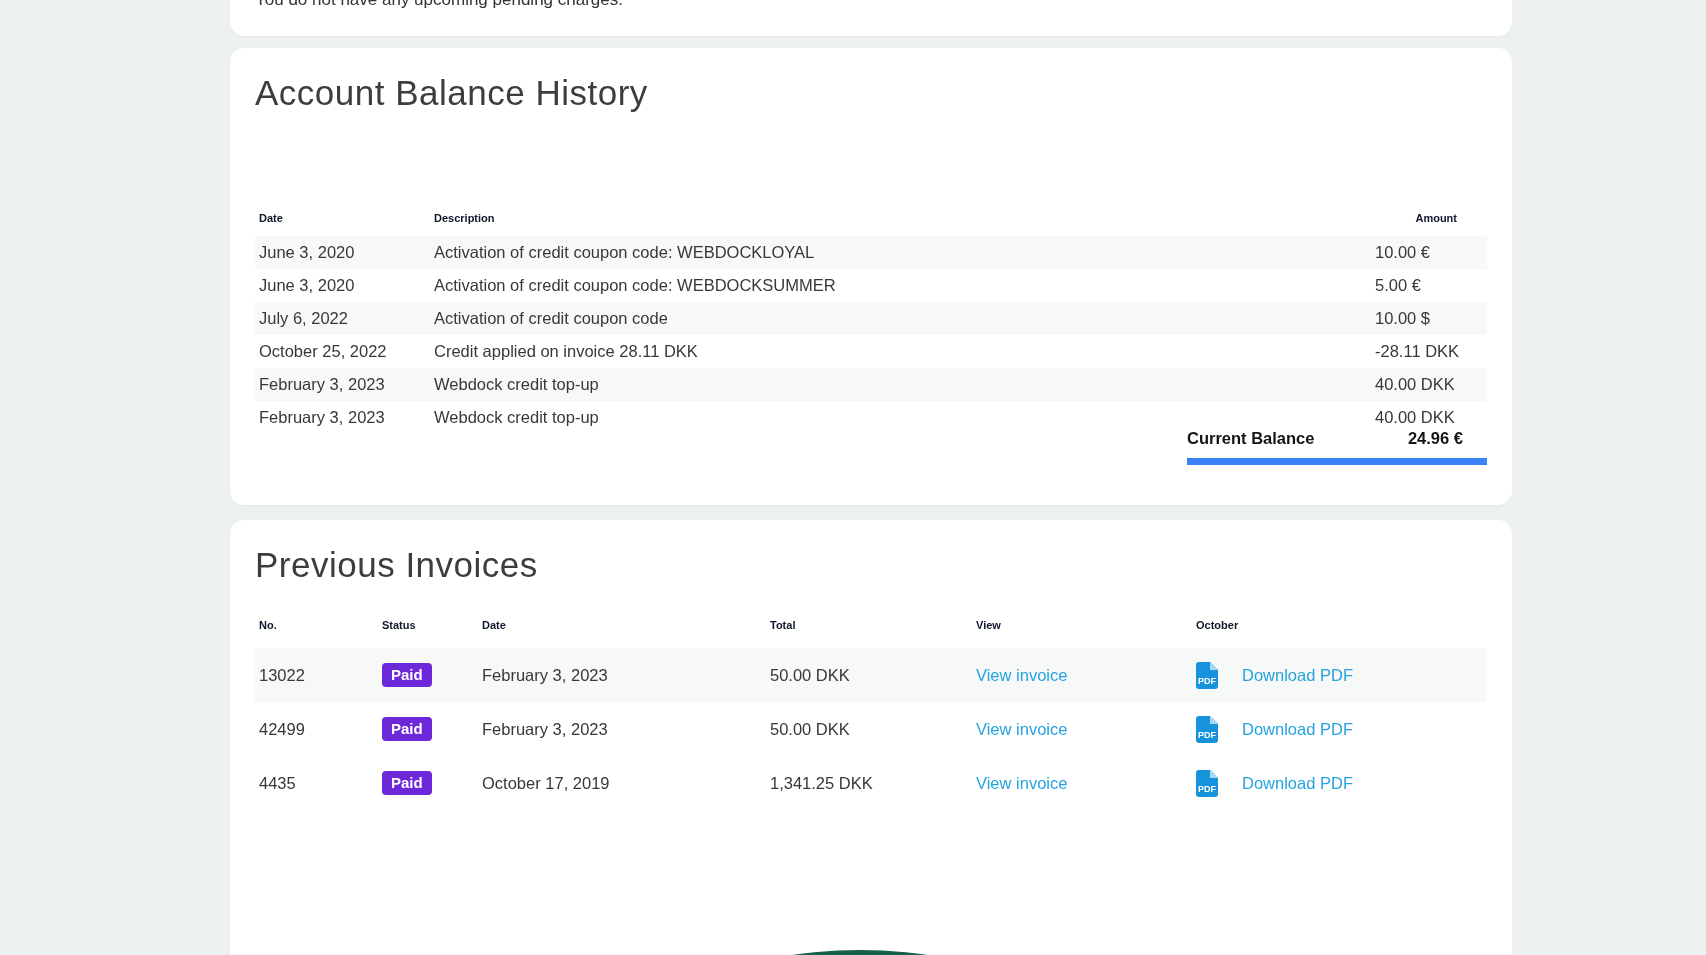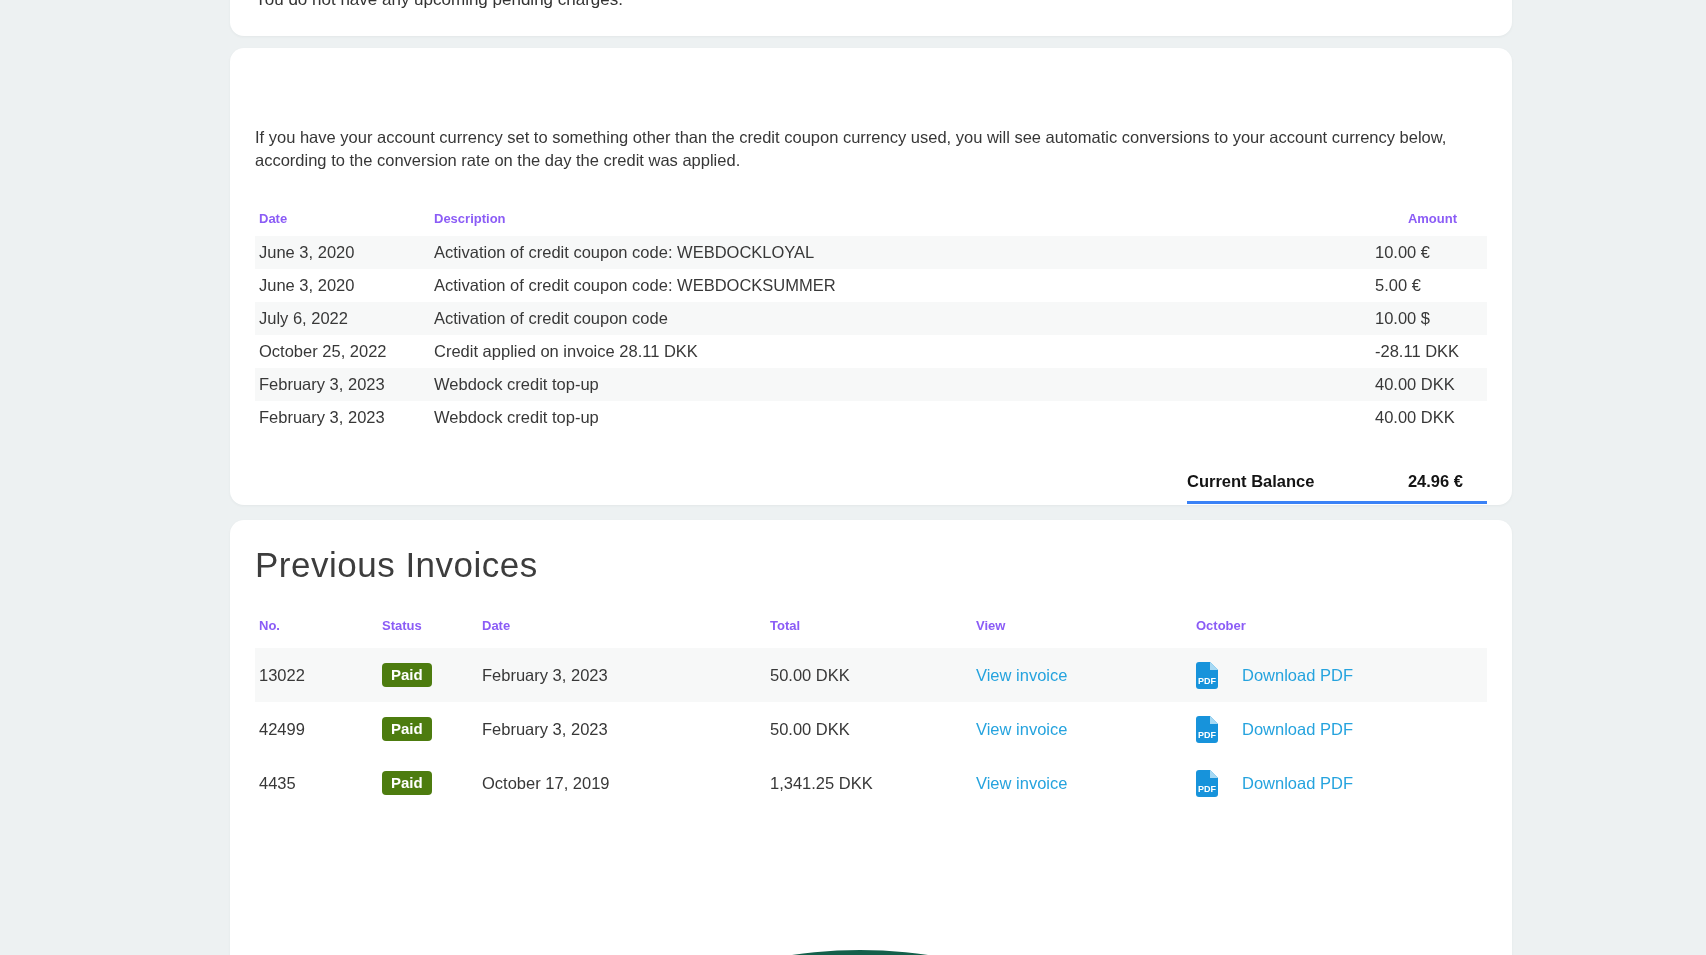--- a/index.html
+++ b/index.html
@@ -23,76 +23,76 @@
   h2.section-title{
     position:absolute;left:25px;top:23px;margin:0;
     font-size:35px;line-height:44px;font-weight:300;
     color:#3d3d3d;letter-spacing:.5px;
   }
   .balance-desc{
     position:absolute;left:25px;top:78px;margin:0;width:1240px;
     font-size:16.5px;line-height:23px;color:#373737;
   }
   table{border-collapse:collapse;table-layout:fixed;}
-  th{font-weight:bold;color:#8b5cf6;font-size:13px;text-align:left;vertical-align:middle;padding:0 0 0 4px;}
+  th{font-weight:bold;color:#0f172a;font-size:11px;text-align:left;vertical-align:middle;padding:0 0 0 4px;}
   td{font-size:16.5px;color:#383838;vertical-align:middle;padding:0 0 0 4px;}
   tr.striped{background:#f7f8f8;}
 
   
   .balance-table{position:absolute;left:25px;top:152px;width:1232px;}
   .balance-table thead th{height:36px;}
   .balance-table tbody td{height:33px;}
   .balance-table .col-date{width:175px;}
   .balance-table .col-desc{width:940px;}
   .balance-table .col-amount{width:117px;}
   .balance-table th.amount-h{text-align:right;padding:0 30px 0 0;}
   .balance-table td.amount{padding-left:5px;}
 
   .current-balance{
-    position:absolute;left:957px;top:424px;width:300px;
+    position:absolute;left:957px;top:381px;width:300px;
     display:flex;justify-content:space-between;align-items:flex-end;
-    border-bottom:3px solid #3b82f6;padding-bottom:10px;
+    border-bottom:7px solid #3b82f6;padding-bottom:10px;
     font-size:16.5px;font-weight:bold;color:#141414;
   }
   .current-balance .value{padding-right:24px;}
 
   
   .invoices-table{position:absolute;left:25px;top:82px;width:1232px;}
   .invoices-table thead th{height:46px;}
   .invoices-table tbody td{height:54px;}
   .invoices-table .col-no{width:123px;}
   .invoices-table .col-status{width:100px;}
   .invoices-table .col-idate{width:288px;}
   .invoices-table .col-total{width:206px;}
   .invoices-table .col-view{width:220px;}
   .invoices-table .col-dl{width:295px;}
 
   .badge-paid{
-    display:inline-block;background:#4d7c0f;color:#ffffff;
+    display:inline-block;background:#6d28d9;color:#ffffff;
     font-size:15px;font-weight:bold;line-height:17px;
     padding:3px 9px 4px;border-radius:4px;
   }
   a.link{color:#25a3de;text-decoration:none;cursor:pointer;font-size:16.5px;}
   .dl-wrap{display:flex;align-items:center;gap:24px;}
   .pdf-svg{flex:0 0 auto;display:block;}
 
   .bottom-shape{
     position:absolute;left:395px;top:950px;width:930px;height:930px;
     border-radius:50%;background:#14604b;
   }
 </style>
 </head>
 <body>
 
 <section class="card" id="card-pending">
   <p class="msg">You do not have any upcoming pending charges.</p>
 </section>
 
 <section class="card" id="card-balance">
-  <p class="balance-desc">If you have your account currency set to something other than the credit coupon currency used, you will see automatic conversions to your account currency below, according to the conversion rate on the day the credit was applied.</p>
+  <h2 class="section-title">Account Balance History</h2>
 
   <table class="balance-table">
     <colgroup>
         <col class="col-date">
         <col class="col-desc">
         <col class="col-amount">
       </colgroup>
     <thead>
       <tr>
         <th>Date</th>

